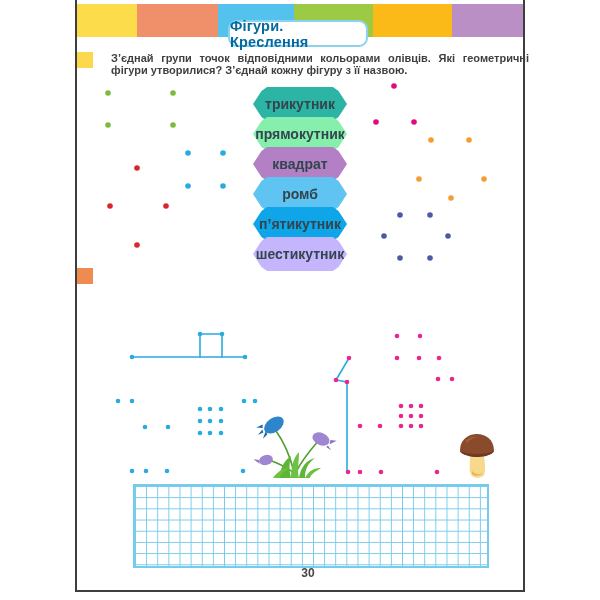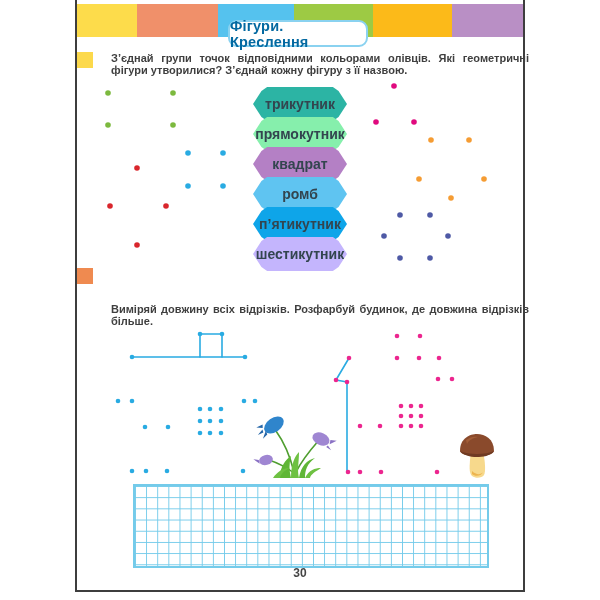--- a/index.html
+++ b/index.html
@@ -18,21 +18,21 @@
   .task{position:absolute;left:111px;width:418px;margin:0;font-size:11px;font-weight:bold;
         color:#3f3f3f;line-height:12px;text-align:justify;}
   .bullet{position:absolute;left:77px;width:16px;height:16px;}
   .banner{position:absolute;left:253px;width:94px;height:34px;display:flex;align-items:center;
           justify-content:center;font-size:14px;font-weight:bold;color:#33454f;
           clip-path:polygon(0% 50%,9% 12%,15% 0%,85% 0%,91% 12%,100% 50%,91% 88%,85% 100%,15% 100%,9% 88%);}
   #dots-svg{position:absolute;left:0;top:0;width:600px;height:600px;}
   #grid{position:absolute;left:133px;top:484px;width:356px;height:84px;box-sizing:border-box;
         border:2px solid;background-color:#ffffff;background-size:11.125px 11.2px;}
   #page-number{position:absolute;left:76px;top:566px;width:448px;text-align:center;
-               font-size:12px;font-weight:bold;color:#454545;}
+               font-size:12px;font-weight:bold;color:#454545;padding-left:8px;}
   .flowers{position:absolute;left:253px;top:412px;width:88px;height:68px;}
   .mushroom{position:absolute;left:458px;top:431px;width:38px;height:50px;}
 </style>
 </head>
 <body>
 
 <div id="canvas">
   <div class="edge" id="edge-left"></div>
   <div class="edge" id="edge-right"></div>
   <div class="edge" id="edge-bottom"></div>
@@ -48,21 +48,20 @@
 
   <div id="title-box">
     <span style="color: #0369a1;">Фігури. Креслення</span>
   </div>
 
   <div class="bullet" style="top: 52px; background: rgb(252, 217, 76);"></div>
   <p class="task" style="top:52px">З’єднай групи точок відповідними кольорами олівців. Які геометричні фігури утворилися? З’єднай кожну фігуру з її назвою.</p>
 
   <div class="bullet" style="top: 268px; background: rgb(239, 138, 80);"></div>
 
-  <p class="task" style="top:303px">Виміряй довжину всіх відрізків. Розфарбуй будинок, де довжина відрізків більше.</p>
 
   <svg id="dots-svg">
       <circle cx="108" cy="93" r="2.8" fill="#7cb93e"></circle>
       <circle cx="173" cy="93" r="2.8" fill="#7cb93e"></circle>
       <circle cx="108" cy="125" r="2.8" fill="#7cb93e"></circle>
       <circle cx="173" cy="125" r="2.8" fill="#7cb93e"></circle>
       <circle cx="188" cy="153" r="2.8" fill="#29abe2"></circle>
       <circle cx="223" cy="153" r="2.8" fill="#29abe2"></circle>
       <circle cx="188" cy="186" r="2.8" fill="#29abe2"></circle>
       <circle cx="223" cy="186" r="2.8" fill="#29abe2"></circle>

